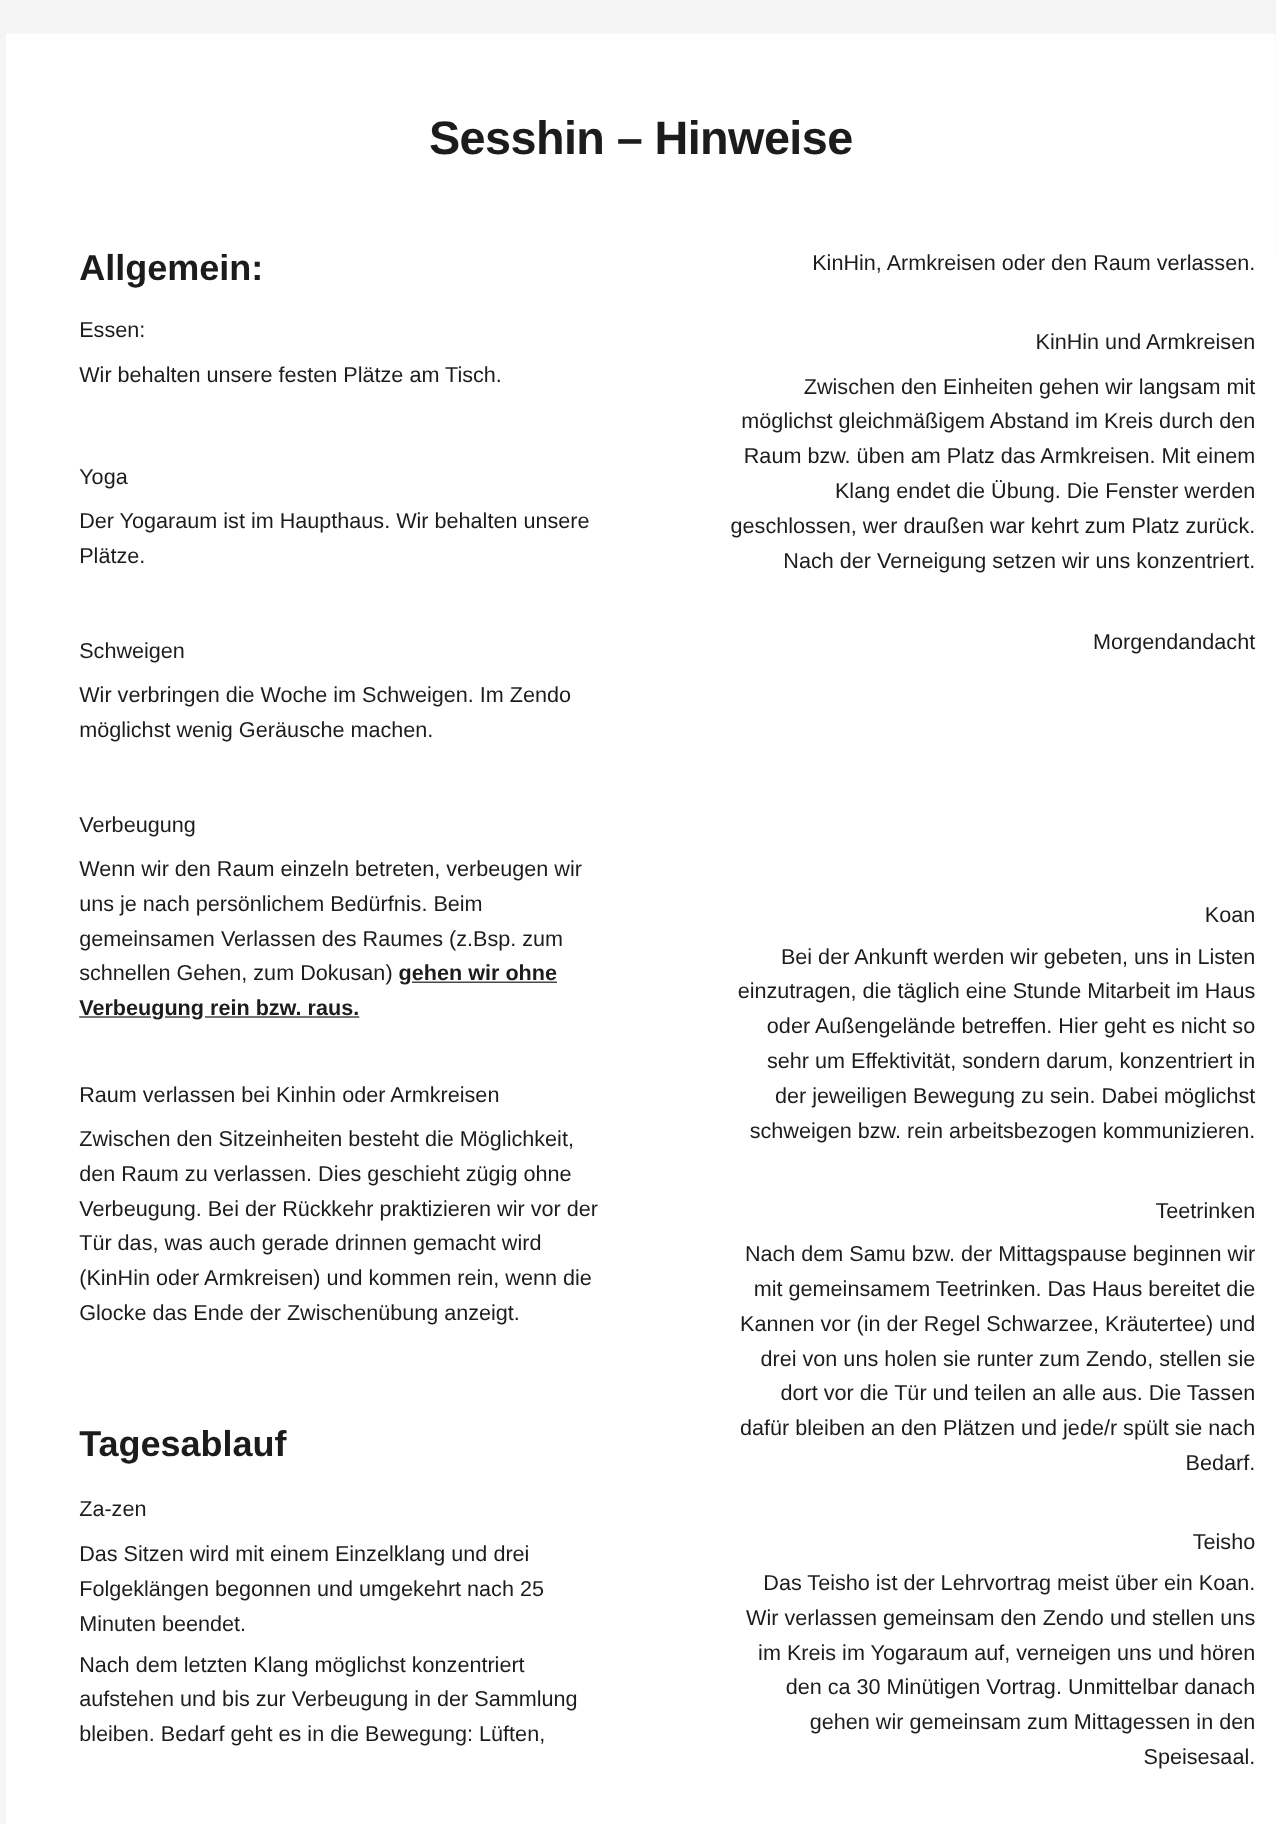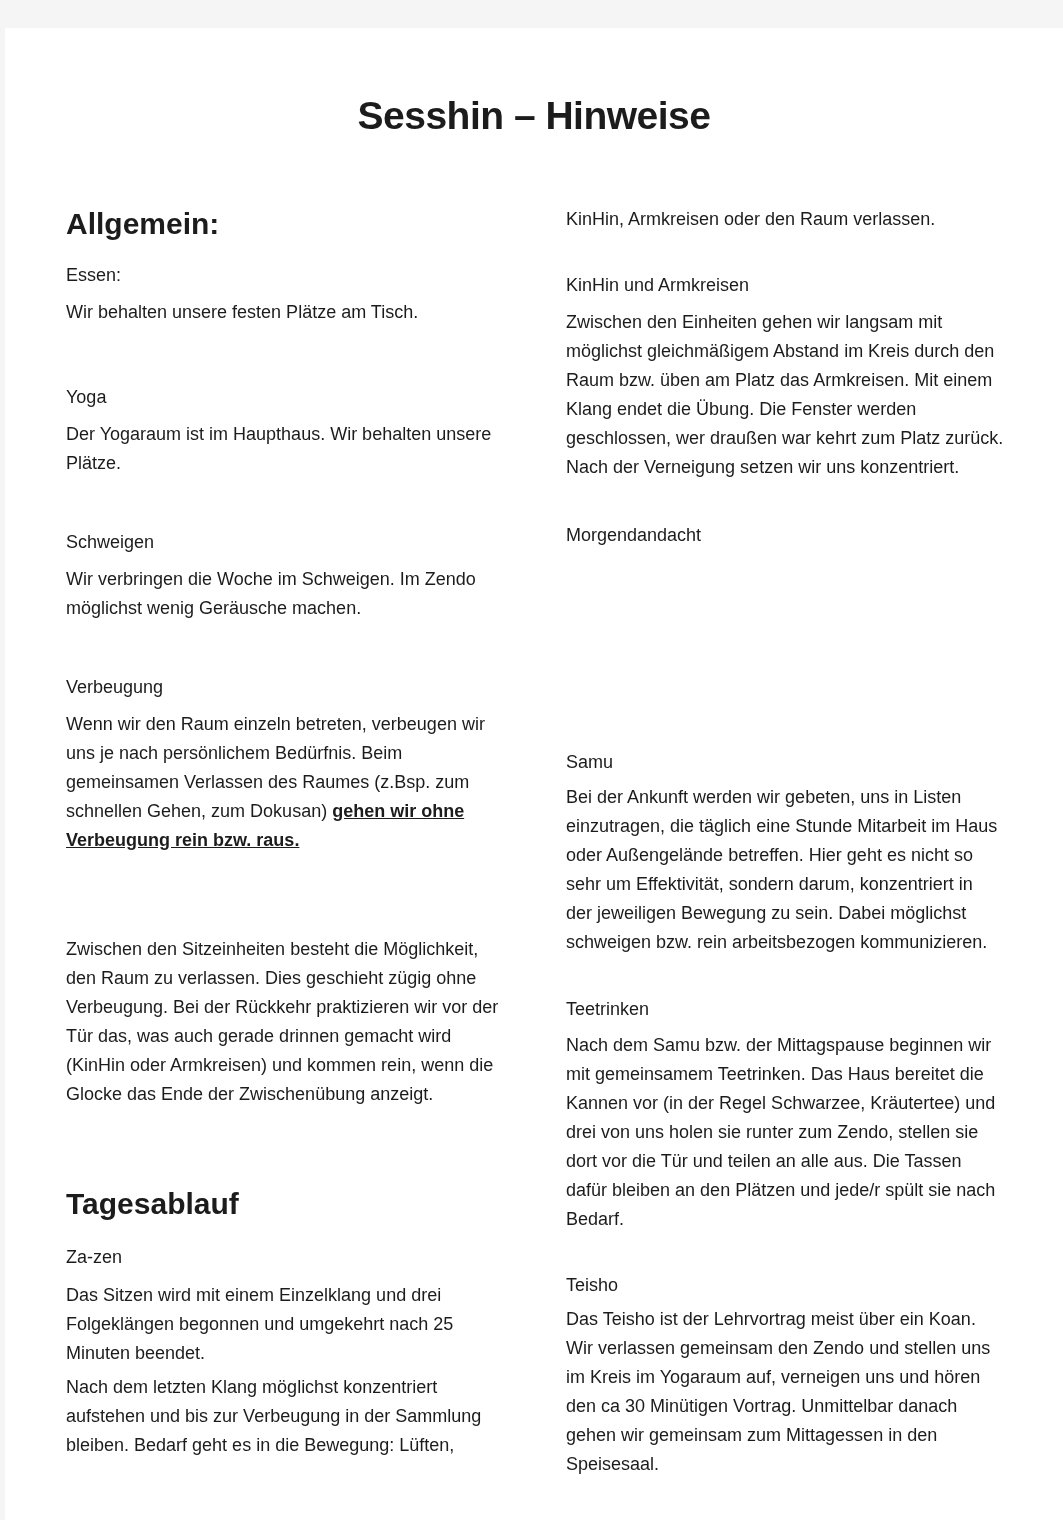--- a/index.html
+++ b/index.html
@@ -33,21 +33,21 @@
     font-weight: bold;
     line-height: 47px;
     letter-spacing: -0.5px;
   }
   .blk {
     position: absolute;
     width: 480px;
     white-space: pre-line;
   }
   .col-l { left: 61px; }
-  .col-r { left: 561px; }
+  .col-r { left: 561px; text-align: right; }
   .h-main {
     font-size: 30px;
     font-weight: bold;
     line-height: 36px;
   }
   .h-sub {
     font-size: 18px;
     font-weight: normal;
     line-height: 29px;
   }
@@ -81,20 +81,21 @@
     <div class="blk h-sub col-l" style="top:645px">Verbeugung</div>
 
     <div class="blk p col-l" style="top:537px">Wir verbringen die Woche im Schweigen. Im Zendo
 möglichst wenig Geräusche machen.</div>
     <div class="blk p col-l" style="top:682px"><span>Wenn wir den Raum einzeln betreten, verbeugen wir
 uns je nach persönlichem Bedürfnis. Beim
 gemeinsamen Verlassen des Raumes (z.Bsp. zum
 schnellen Gehen, zum Dokusan) </span><span class="emph">gehen wir ohne
 Verbeugung rein bzw. raus.</span></div>
 
+    <div class="blk h-sub col-l" style="top:870px">Raum verlassen bei Kinhin oder Armkreisen</div>
     <div class="blk p col-l" style="top:907px">Zwischen den Sitzeinheiten besteht die Möglichkeit,
 den Raum zu verlassen. Dies geschieht zügig ohne
 Verbeugung. Bei der Rückkehr praktizieren wir vor der
 Tür das, was auch gerade drinnen gemacht wird
 (KinHin oder Armkreisen) und kommen rein, wenn die
 Glocke das Ende der Zwischenübung anzeigt.</div>
 
     <div class="blk h-main col-l" style="top:1158px">Tagesablauf</div>
 
     <div class="blk h-sub col-l" style="top:1215px">Za-zen</div>
@@ -110,21 +111,21 @@
     <div class="blk h-sub col-r" style="top:243px">KinHin und Armkreisen</div>
     <div class="blk p col-r" style="top:280px">Zwischen den Einheiten gehen wir langsam mit
 möglichst gleichmäßigem Abstand im Kreis durch den
 Raum bzw. üben am Platz das Armkreisen. Mit einem
 Klang endet die Übung. Die Fenster werden
 geschlossen, wer draußen war kehrt zum Platz zurück.
 Nach der Verneigung setzen wir uns konzentriert.</div>
 
     <div class="blk h-sub col-r" style="top:493px">Morgendandacht</div>
 
-    <div class="blk h-sub col-r" style="top:720px">Samu</div>
+    <div class="blk h-sub col-r" style="top:720px">Koan</div>
     <div class="blk p col-r" style="top:755px">Bei der Ankunft werden wir gebeten, uns in Listen
 einzutragen, die täglich eine Stunde Mitarbeit im Haus
 oder Außengelände betreffen. Hier geht es nicht so
 sehr um Effektivität, sondern darum, konzentriert in
 der jeweiligen Bewegung zu sein. Dabei möglichst
 schweigen bzw. rein arbeitsbezogen kommunizieren.</div>
 
     <div class="blk h-sub col-r" style="top:967px">Teetrinken</div>
     <div class="blk p col-r" style="top:1003px">Nach dem Samu bzw. der Mittagspause beginnen wir
 mit gemeinsamem Teetrinken. Das Haus bereitet die

